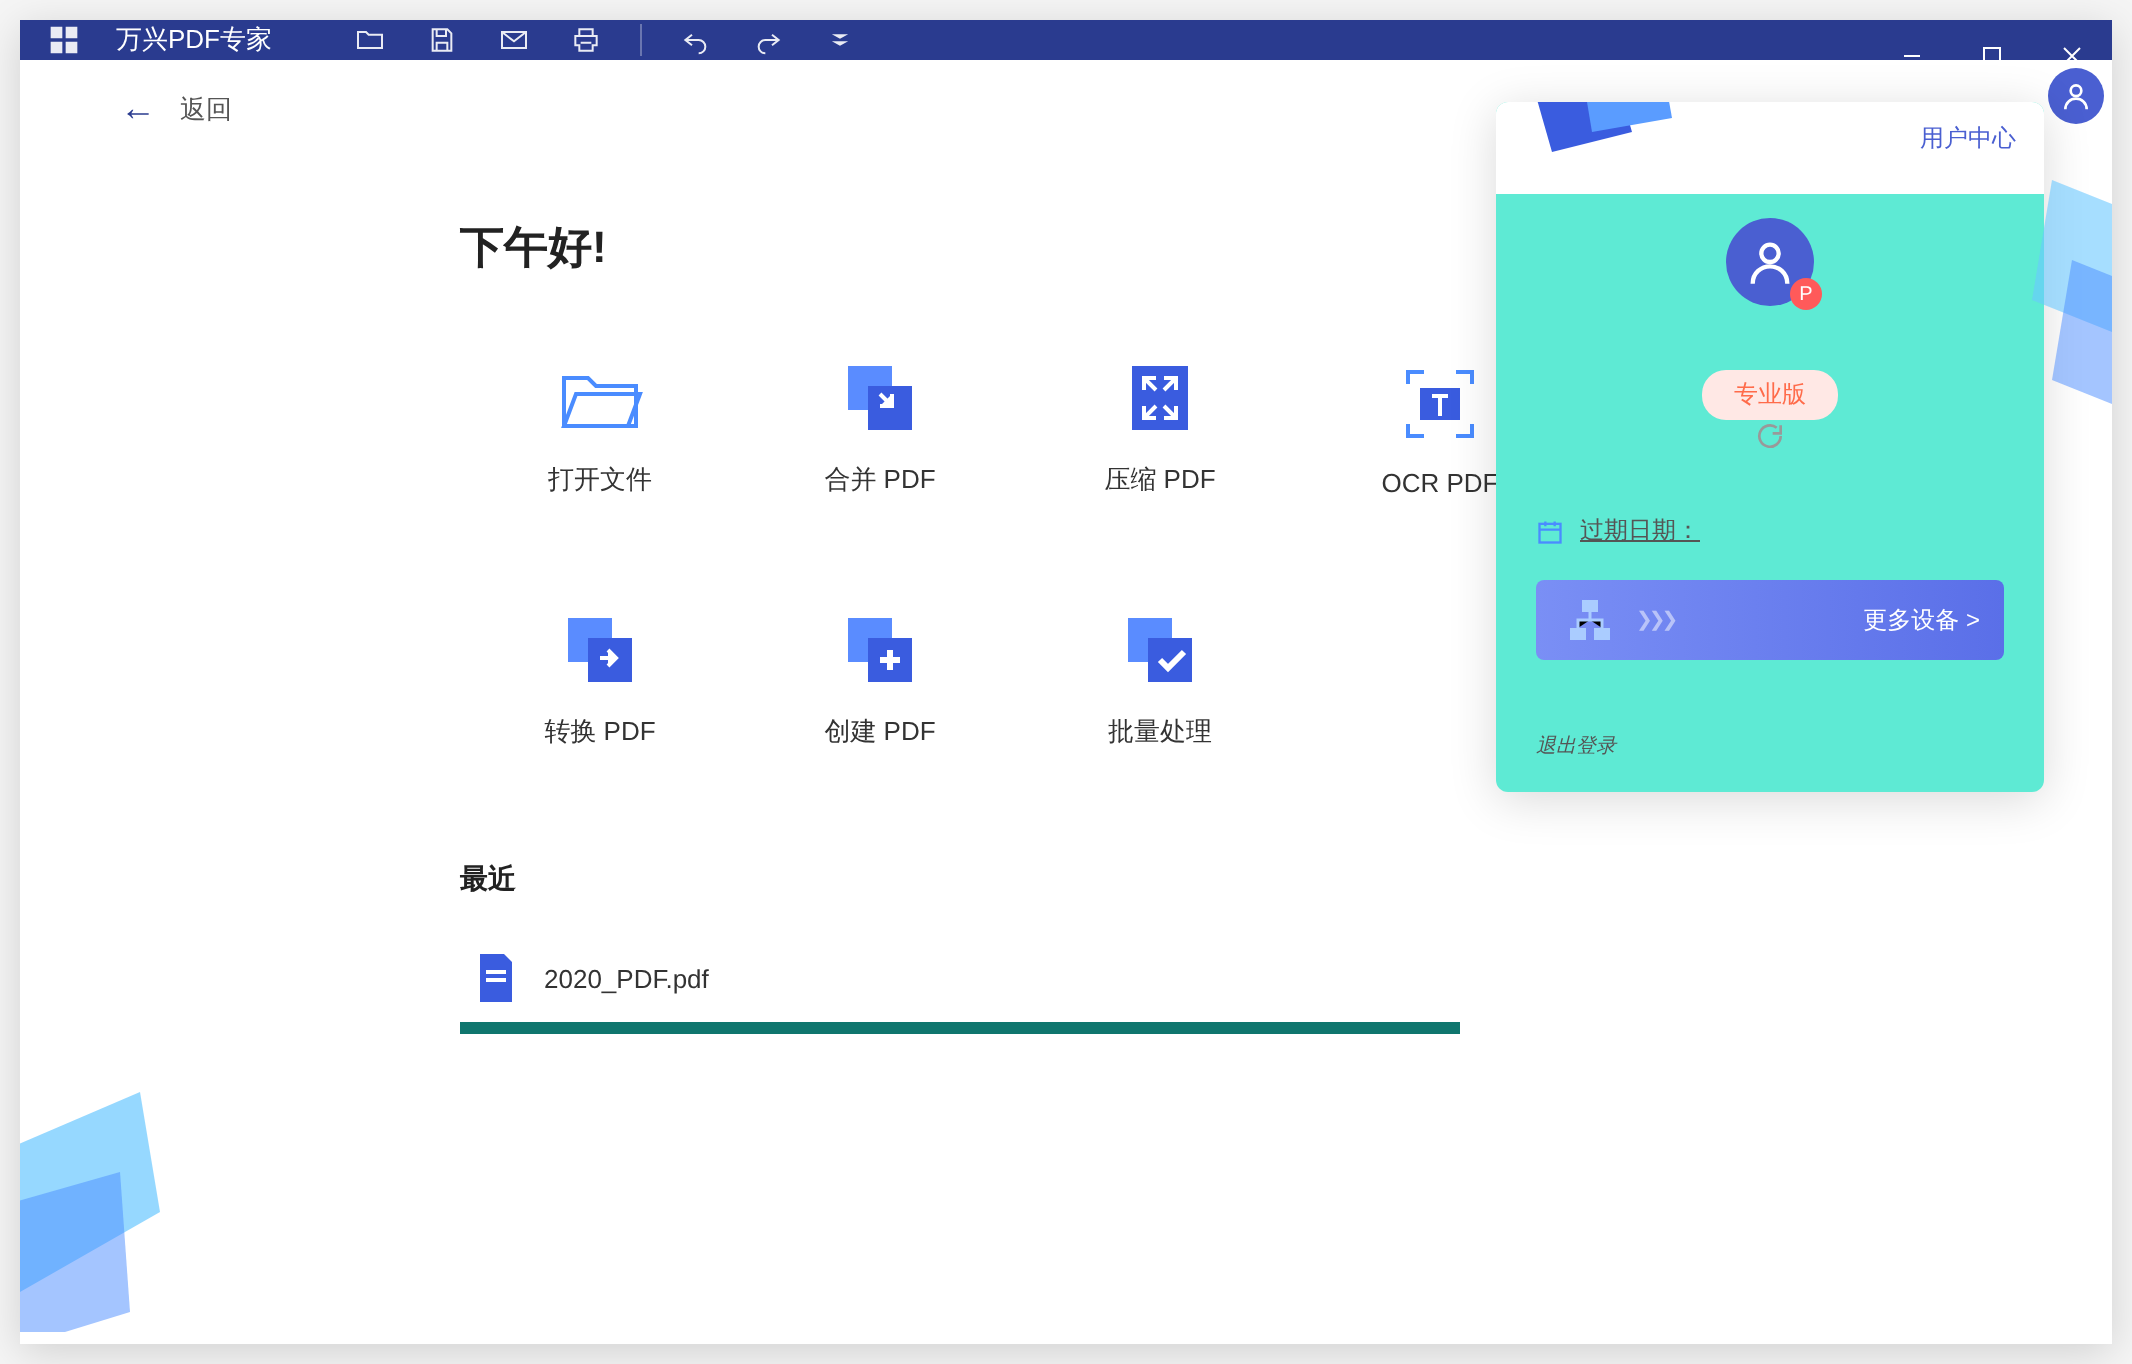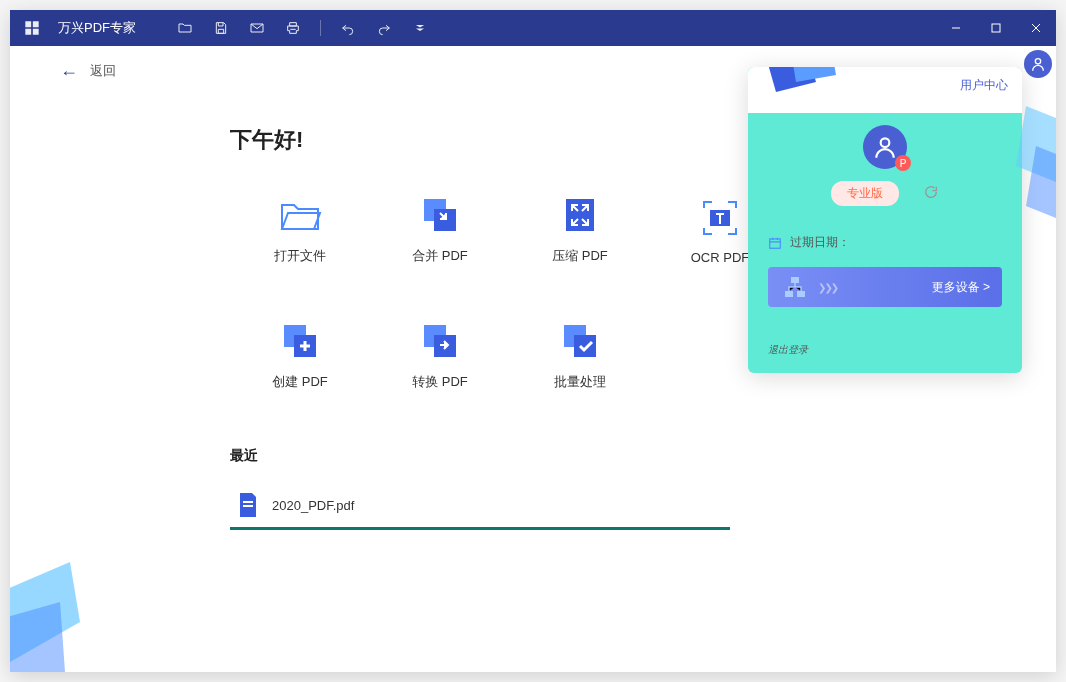--- a/index.html
+++ b/index.html
@@ -1,20 +1,20 @@
 <!DOCTYPE html>
 <html><head>
 <meta charset="utf-8">
 <style>
 * { margin: 0; padding: 0; box-sizing: border-box; font-family: "Microsoft YaHei", "PingFang SC", sans-serif; }
 body { width: 1066px; height: 682px; background: #f5f5f5; overflow: hidden; position: relative; }
 .app-window { width: 1046px; height: 662px; margin: 10px; background: #fff; box-shadow: 0 4px 20px rgba(0,0,0,0.15); position: relative; overflow: hidden; }
 
 
-.title-bar { height: 36px; background: #2a3b8f; display: flex; align-items: center; color: #fff; padding: 0 12px; position: relative; }
+.title-bar { height: 20px; background: #2a3b8f; display: flex; align-items: center; color: #fff; padding: 0 12px; position: relative; }
 .logo { width: 20px; height: 20px; margin-right: 16px; }
 .app-title { font-size: 13px; margin-right: 40px; }
 .toolbar-icons { display: flex; gap: 18px; align-items: center; }
 .toolbar-icons .tb-icon { width: 18px; height: 18px; opacity: 0.9; cursor: pointer; display: flex; align-items: center; justify-content: center; }
 .toolbar-sep { width: 1px; height: 16px; background: rgba(255,255,255,0.3); }
 .window-controls { position: absolute; right: 0; top: 0; display: flex; }
 .win-btn { width: 40px; height: 36px; display: flex; align-items: center; justify-content: center; cursor: pointer; }
 
 
 .main-area { height: calc(100% - 36px); background: #fff; position: relative; padding: 14px 50px; }
@@ -23,40 +23,40 @@
 
 .greeting { margin-left: 170px; margin-top: 44px; font-size: 22px; font-weight: bold; color: #222; }
 
 .action-grid { margin-left: 170px; margin-top: 40px; display: grid; grid-template-columns: repeat(4, 140px); row-gap: 56px; column-gap: 0; }
 .action-item { display: flex; flex-direction: column; align-items: center; gap: 12px; cursor: pointer; justify-content: flex-end; }
 .action-icon { width: 44px; height: 40px; display: flex; align-items: center; justify-content: center; }
 .action-label { font-size: 13px; color: #333; }
 
 .recent-section { margin-left: 170px; margin-top: 56px; }
 .recent-title { font-size: 14px; font-weight: bold; color: #222; margin-bottom: 18px; }
-.recent-item { display: flex; align-items: center; gap: 14px; padding: 10px 8px; border-bottom: 3px solid #0f766e; cursor: pointer; width: 500px; }
+.recent-item { display: flex; align-items: center; gap: 14px; padding: 10px 8px; border-bottom: 6px solid #0f766e; cursor: pointer; width: 500px; }
 .recent-file-icon { width: 20px; height: 24px; }
 .recent-file-name { font-size: 13px; color: #333; }
 
 
 .user-btn { position: absolute; right: 4px; top: 4px; width: 28px; height: 28px; border-radius: 50%; background: #4a5fd1; display: flex; align-items: center; justify-content: center; cursor: pointer; }
 
 
 .user-panel { position: absolute; right: 34px; top: 21px; width: 274px; background: #5eead4; border-radius: 6px; box-shadow: 0 4px 24px rgba(0,0,0,0.15); overflow: hidden; }
 .panel-header { height: 46px; position: relative; display: flex; justify-content: flex-end; align-items: flex-start; padding: 10px 14px; background: #fff; }
 .panel-decor { position: absolute; left: 8px; top: -20px; }
 .user-center-link { color: #4a5fd1; font-size: 12px; cursor: pointer; z-index: 2; }
 .avatar-wrap { display: flex; justify-content: center; margin-top: 12px; position: relative; }
 .avatar { width: 44px; height: 44px; border-radius: 50%; background: #4a5fd1; display: flex; align-items: center; justify-content: center; position: relative; }
 .p-badge { position: absolute; right: -4px; bottom: -2px; width: 16px; height: 16px; border-radius: 50%; background: #ff5a5a; color: #fff; font-size: 10px; display: flex; align-items: center; justify-content: center; }
-.pro-row { display: flex; justify-content: center; gap: 24px; align-items: center; margin-top: 12px; }
+.pro-row { display: flex; justify-content: center; align-items: center; margin-top: 32px; flex-direction: column; }
 .pro-badge { background: #ffe8e5; color: #ff6b4a; font-size: 12px; padding: 4px 16px; border-radius: 12px; }
 .refresh-icon { color: #999; cursor: pointer; font-size: 14px; }
 .info-section { padding: 28px 20px 20px 20px; }
-.info-row { display: flex; align-items: center; gap: 8px; font-size: 12px; color: #555; margin-bottom: 14px; }
+.info-row { display: flex; align-items: center; gap: 8px; font-size: 12px; color: #555; margin-bottom: 14px; text-decoration: underline; }
 .info-icon { width: 14px; height: 14px; }
 .device-btn { margin-top: 16px; background: linear-gradient(90deg, #7a8ff5 0%, #5a6fe8 100%); color: #fff; height: 40px; border-radius: 4px; display: flex; align-items: center; cursor: pointer; padding: 0 12px; position: relative; }
 .device-icon-box { width: 30px; display: flex; align-items: center; justify-content: center; }
 .device-arrows { margin-left: 8px; color: rgba(255,255,255,0.5); letter-spacing: -2px; font-size: 10px; }
 .device-label { margin-left: auto; font-size: 12px; }
 .logout-row { padding: 16px 20px; font-size: 10px; color: #555; cursor: pointer; font-style: italic; }
 
 
 .corner-bl { position: absolute; left: -10px; bottom: -10px; width: 110px; height: 120px; pointer-events: none; }
 .corner-tr { position: absolute; right: -10px; top: 60px; width: 50px; height: 120px; pointer-events: none; }
@@ -187,35 +187,35 @@
             </svg>
         </div>
         <div class="action-label">OCR PDF</div>
       </div>
 
       <div class="action-item">
         <div class="action-icon">
           <svg width="44" height="40" viewBox="0 0 44 40">
               <rect x="6" y="4" width="22" height="22" fill="#5a8cff"></rect>
               <rect x="16" y="14" width="22" height="22" fill="#3a5cdf"></rect>
-              <path stroke="#fff" stroke-width="3" d="M27 20v10M22 25h10"></path>
-            </svg>
-        </div>
-        <div class="action-label">创建 PDF</div>
+              <path fill="#fff" d="M22 24l8 0M26 20l4 4-4 4" stroke="#fff" stroke-width="2"></path>
+            </svg>
+        </div>
+        <div class="action-label">转换 PDF</div>
       </div>
 
       <div class="action-item">
         <div class="action-icon">
           <svg width="44" height="40" viewBox="0 0 44 40">
               <rect x="6" y="4" width="22" height="22" fill="#5a8cff"></rect>
               <rect x="16" y="14" width="22" height="22" fill="#3a5cdf"></rect>
-              <path fill="#fff" d="M22 24l8 0M26 20l4 4-4 4" stroke="#fff" stroke-width="2"></path>
-            </svg>
-        </div>
-        <div class="action-label">转换 PDF</div>
+              <path stroke="#fff" stroke-width="3" d="M27 20v10M22 25h10"></path>
+            </svg>
+        </div>
+        <div class="action-label">创建 PDF</div>
       </div>
 
       <div class="action-item">
         <div class="action-icon">
           <svg width="44" height="40" viewBox="0 0 44 40">
               <rect x="6" y="4" width="22" height="22" fill="#5a8cff"></rect>
               <rect x="16" y="14" width="22" height="22" fill="#3a5cdf"></rect>
               <path stroke="#fff" stroke-width="3" fill="none" d="M22 25l4 4 8-8"></path>
             </svg>
         </div>

